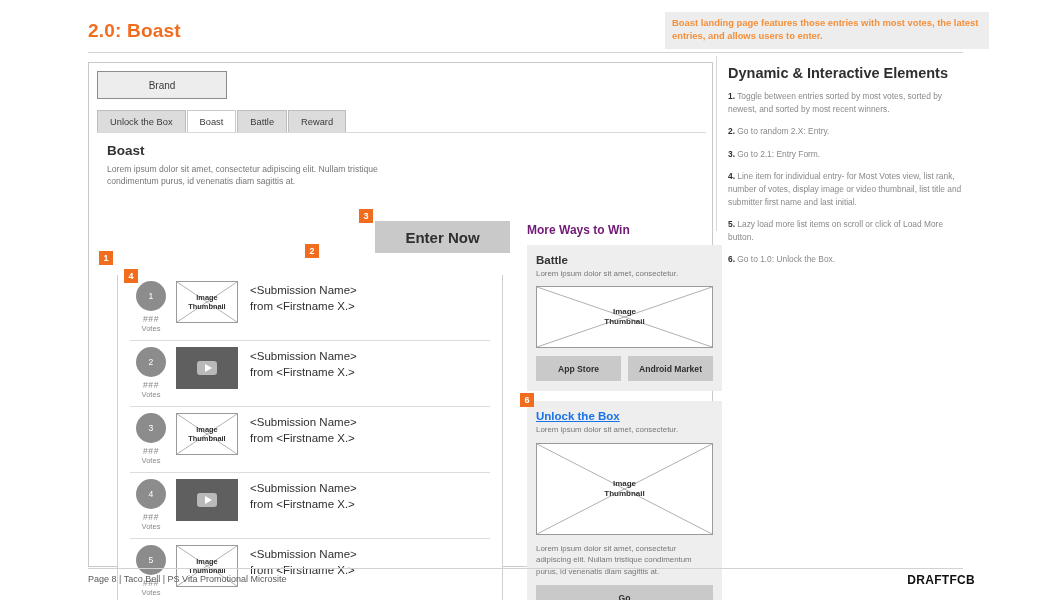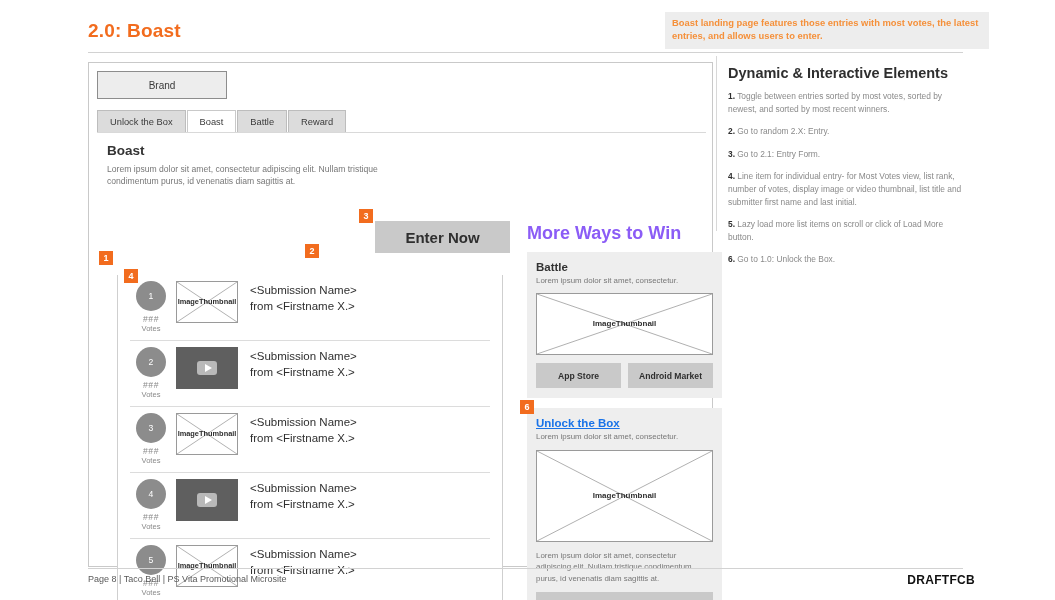--- a/index.html
+++ b/index.html
@@ -99,40 +99,40 @@
   }
   .votes-num { font-size:8.6px; color:#8a8a8a; margin-top:3px; letter-spacing:.5px; }
   .votes-lbl { font-size:7.6px; color:#8a8a8a; }
 
   .thumb {
     width:62px; height:42px; margin-left:4px; position:relative; flex:0 0 auto;
   }
   .thumb.image { border:1px solid #9a9a9a; background:#ffffff; }
   .thumb.video { background:#5f5f5f; }
   .thumb-label {
-    position:absolute; inset:0; display:flex; flex-direction:row;
+    position:absolute; inset:0; display:flex; flex-direction:column;
     align-items:center; justify-content:center;
     font-size:7.4px; font-weight:bold; color:#2f2f2f; line-height:1.25; text-align:center;
   }
   .play-btn {
     position:absolute; left:50%; top:50%; transform:translate(-50%,-50%);
     width:20px; height:14px; border-radius:3px; background:#b9b9b9;
     display:flex; align-items:center; justify-content:center;
   }
   .play-tri {
     width:0; height:0; border-left:7px solid #ffffff;
     border-top:4px solid transparent; border-bottom:4px solid transparent;
     margin-left:2px;
   }
   .entry-text { margin-left:12px; padding-top:2px; }
   .entry-text div { font-size:11.5px; color:#2f2f2f; line-height:1.35; }
 
   
   .more-ways { position:absolute; left:420px; top:80px; width:195px; }
-  .more-ways-h { font-size:18px; font-weight:bold; color:#8b5cf6; margin-bottom:8px; }
+  .more-ways-h { font-size:12px; font-weight:bold; color:#701a75; margin-bottom:8px; }
   .promo-card { background:#eeeeee; padding:9px 9px 10px 9px; margin-bottom:10px; position:relative; }
   .promo-card h3 { margin:0 0 2px 0; font-size:11.5px; font-weight:bold; color:#333; }
   .promo-card h3.link { color:#1973e8; text-decoration:underline; }
   .promo-card p { margin:0 0 7px 0; font-size:7.9px; color:#777; line-height:1.45; }
   .promo-thumb {
     height:62px; border:1px solid #9a9a9a; background:#ffffff; position:relative; margin-bottom:8px;
   }
   .promo-thumb.tall { height:92px; }
   .promo-thumb .thumb-label { font-size:8px; }
   .store-row { display:flex; gap:7px; }

